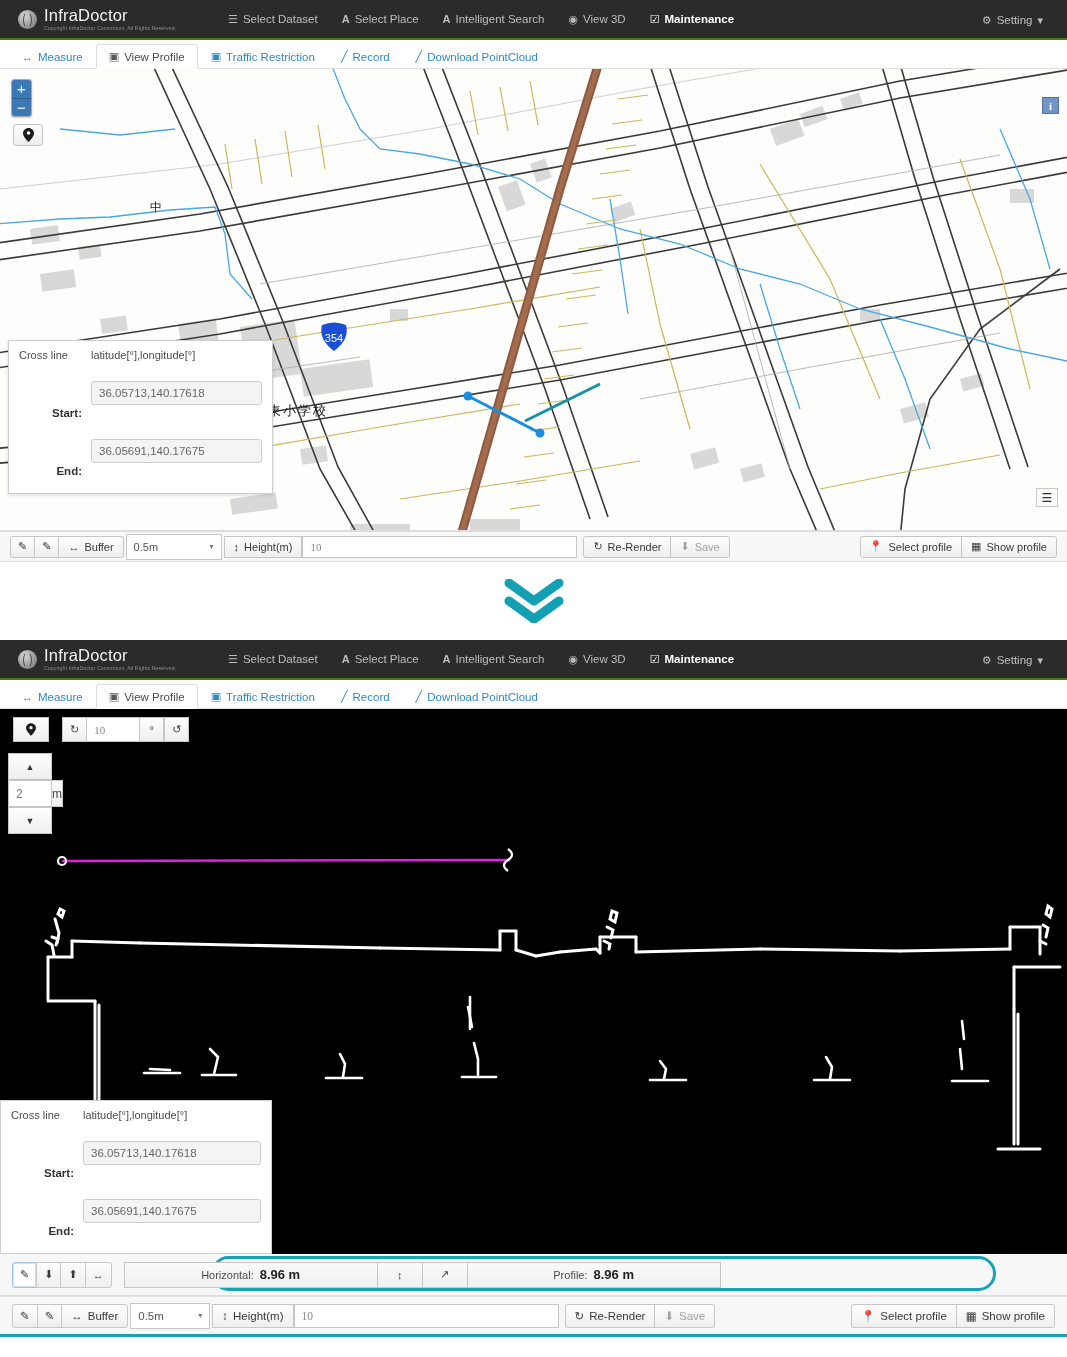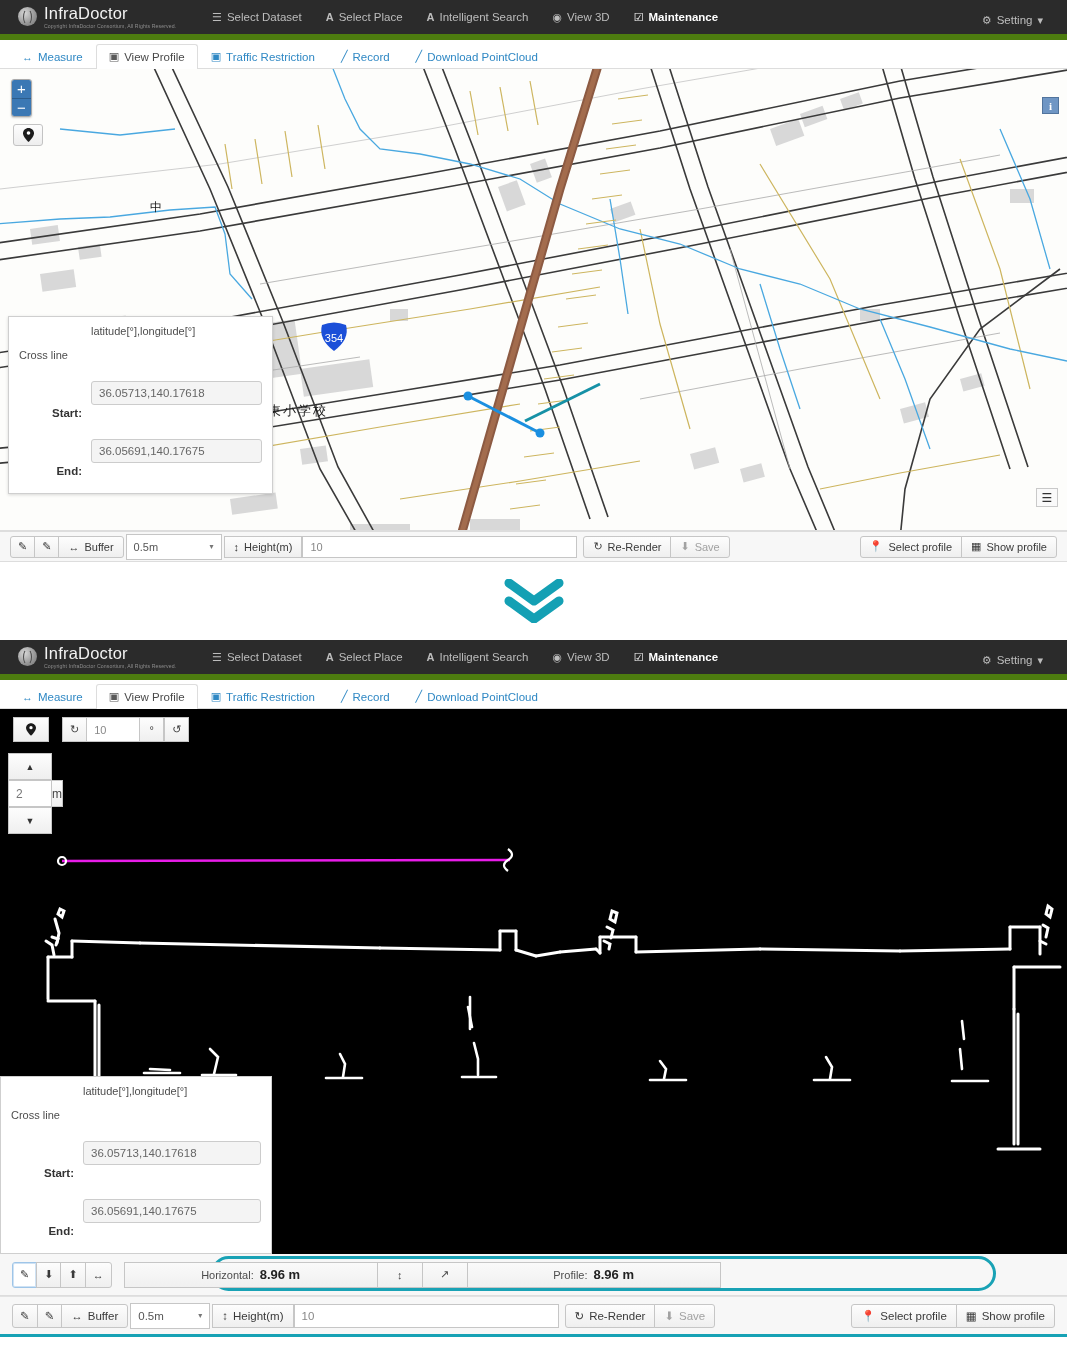--- a/index.html
+++ b/index.html
@@ -6,23 +6,24 @@
   html, body {
     margin: 0; padding: 0;
     background: #fff;
     font-family: "Liberation Sans", "DejaVu Sans", sans-serif;
   }
   body { width: 1067px; height: 1357px; overflow: hidden; position: relative; }
 
   
   .navbar {
     height: 40px; background: #2b2b2b;
-    display: flex; align-items: center;
-    border-bottom: 6px solid #4d7c0f;
+    display: flex; 
+    border-bottom: 2px solid #4d7c0f;
     position: relative;
+    gap: 16px;
   }
   .brand { display: flex; align-items: center; padding-left: 18px; width: 200px; }
   .brand-globe {
     width: 19px; height: 19px; border-radius: 50%;
     background: radial-gradient(circle at 35% 33%, #d8d8d8 0%, #9a9a9a 55%, #6e6e6e 100%);
     position: relative; flex: none; margin-right: 7px;
   }
   .brand-globe:before{
     content:""; position:absolute; left:5px; top:2px; width:7px; height:14px;
     border-radius:50%; border:1.4px solid #4c4c4c; border-top-color:transparent; border-bottom-color:transparent;
@@ -94,21 +95,21 @@
     font-family: "DejaVu Sans", sans-serif;
   }
   .callout div { font-size: 19px; line-height: 1.45; white-space: nowrap; }
 
   .crossline-pop {
     position: absolute; left: 8px; bottom: 36px; width: 265px;
     background: #fff; border: 1px solid #cfcfcf; z-index: 6;
     padding: 8px 10px 10px 10px; box-shadow: 0 1px 3px rgba(0,0,0,.15);
   }
   .cl-head { display: flex; font-size: 11px; color: #4d4d4d; margin-bottom: 6px; }
-  .cl-head .c1 { width: 72px; margin-top: 24px; }
+  .cl-head .c1 { width: 72px; }
   .cl-row { display: flex; align-items: center; margin-bottom: 6px; }
   .cl-row .lbl { width: 72px; text-align: right; padding-right: 9px; font-size: 11.5px; font-weight: bold; color: #333; margin-top: 40px; }
   .cl-row input {
     flex: 1; height: 24px; border: 1px solid #ccc; border-radius: 3px; background: #f4f4f4;
     font-size: 11.5px; color: #666; padding: 0 7px; font-family: "Liberation Sans", sans-serif;
   }
 
   
   .ctrlbar {
     height: 31px; background: #f7f7f7; border-top: 1px solid #ddd; border-bottom: 1px solid #ddd;
@@ -128,21 +129,21 @@
   .grp .btn:first-child { margin-left: 0; border-radius: 3px 0 0 3px; }
   .grp .btn:last-child { border-radius: 0 3px 3px 0; }
   .sel {
     height: 22px; border: 1px solid #c6c6c6; background: #fff; font-size: 11px; color: #555;
     display: inline-flex; align-items: center; padding: 12px 7px; min-width: 80px; justify-content: space-between;
     cursor: pointer;
   }
   .sel .car { font-size: 8px; color: #777; margin-left: 8px; }
   .txt {
     height: 22px; border: 1px solid #c6c6c6; background: #fff; font-size: 11px; color: #888;
-    padding: 0 7px; font-family: Liberation Sans, sans-serif;
+    padding: 0 7px; font-family: Liberation Serif, serif;
   }
   .spacer { flex: 1; }
 
   
   .mid {
     height: 78px; display: flex; align-items: center; justify-content: center; gap: 16px; background: #fff;
   }
   .chev { width: 62px; height: 44px; }
   .mid-text { font-size: 25px; color: #1c1c1c; font-family: "DejaVu Sans", sans-serif; letter-spacing: 1px; }
 

